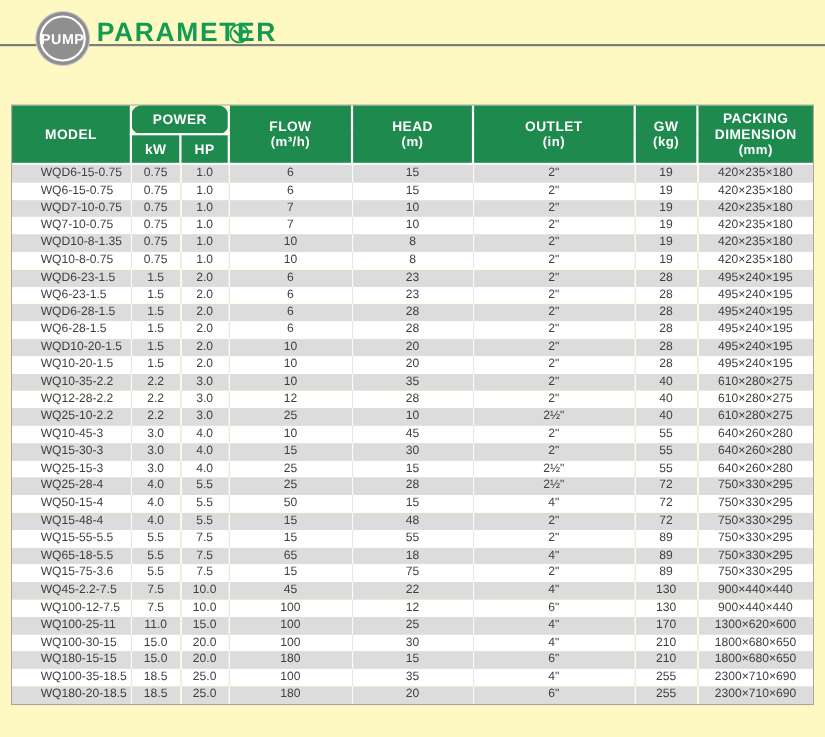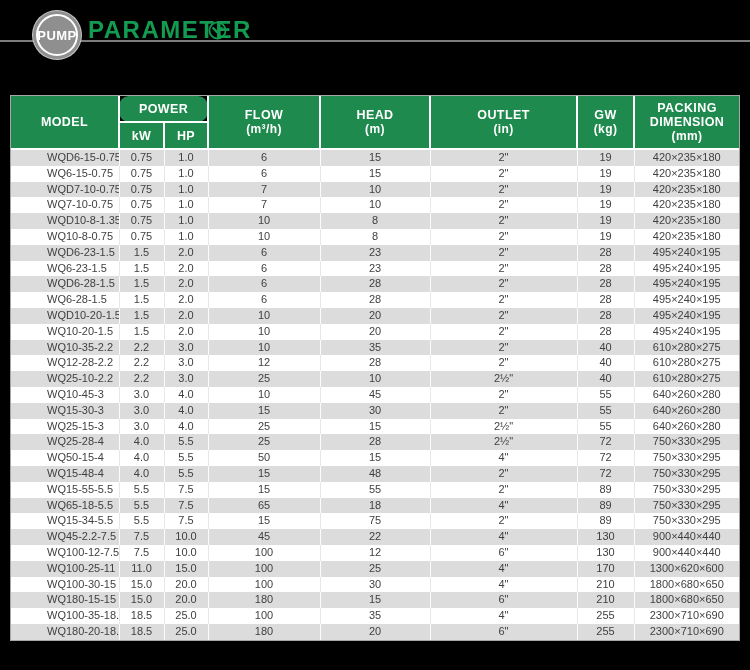--- a/index.html
+++ b/index.html
@@ -1,18 +1,18 @@
 <!DOCTYPE html>
 <html><head>
 <meta charset="utf-8">
 <style>
   * { margin:0; padding:0; box-sizing:border-box; }
   html,body { background:#ffffff; }
   body { font-family:"Liberation Sans","DejaVu Sans",sans-serif; }
-  .page { position:relative; width:750px; height:670px; background:#000000; overflow:hidden; }
+  .page { position:relative; width:750px; height:670px; background:#fef9c3; overflow:hidden; }
 
   
   .rule { position:absolute; left:0; top:40px; width:750px; height:2px; background:#7c7c7c; }
   .pump-badge { position:absolute; left:33px; top:11px; width:48px; height:48px;
                 background:#8f8f8f; border-radius:50%; z-index:2;
                 display:flex; align-items:center; justify-content:center;
                 box-shadow:0 0 0 1px #c9c9c9; }
   .pump-badge::before { content:""; position:absolute; inset:3px; border:2px solid #fff; border-radius:50%; }
   .pump-badge span { color:#fff; font-weight:bold; font-size:13px; letter-spacing:.5px; position:relative; }
   .param-title { position:absolute; left:88px; top:16px; font-size:24px; font-weight:bold;
@@ -40,21 +40,21 @@
              border:2px solid #fff; line-height:14px; }
   thead tr:first-child th { border-top:none; }
   thead th:first-child { border-left:none; }
   thead th:last-child { border-right:none; }
   thead tr.h-top th.h-power { height:26px;border-radius:10px; }
   thead tr.h-sub th { height:27px;margin-left:20px; }
   thead th .unit { display:block; font-size:12px; }
 
   tbody td { font-size:11px; color:#3f3f3f; text-align:center; height:15.8px;
              line-height:15.8px; padding:0; white-space:nowrap; overflow:hidden; }
-  tbody td:first-child { text-align:left; padding-left:36px; }
+  tbody td:first-child { text-align:left; padding-left:26px; }
   tbody tr:nth-child(odd)  { background:#dcdcdc; }
   tbody tr:nth-child(even) { background:#ffffff; }
   tbody tr:nth-child(odd)  td { border-right:1px solid #fbfbfb; }
   tbody tr:nth-child(even) td { border-right:1px solid #e7e7e7; }
   tbody td:last-child { border-right:none !important; }
 </style>
 </head>
 <body>
 
 <div class="page">
@@ -340,21 +340,21 @@
             <td>WQ65-18-5.5</td>
             <td>5.5</td>
             <td>7.5</td>
             <td>65</td>
             <td>18</td>
             <td>4"</td>
             <td>89</td>
             <td>750×330×295</td>
           </tr>
           <tr>
-            <td>WQ15-34-5.5</td>
+            <td>WQ15-75-3.6</td>
             <td>5.5</td>
             <td>7.5</td>
             <td>15</td>
             <td>75</td>
             <td>2"</td>
             <td>89</td>
             <td>750×330×295</td>
           </tr>
           <tr>
             <td>WQ45-2.2-7.5</td>

